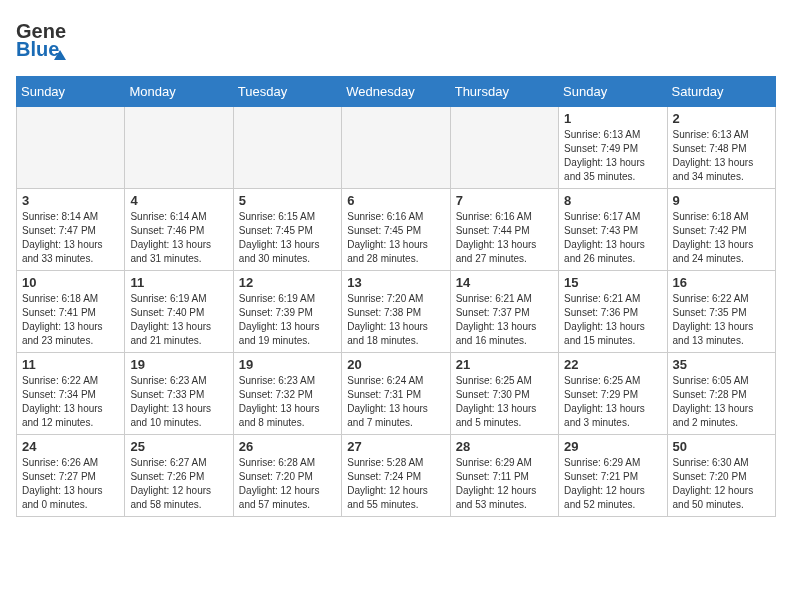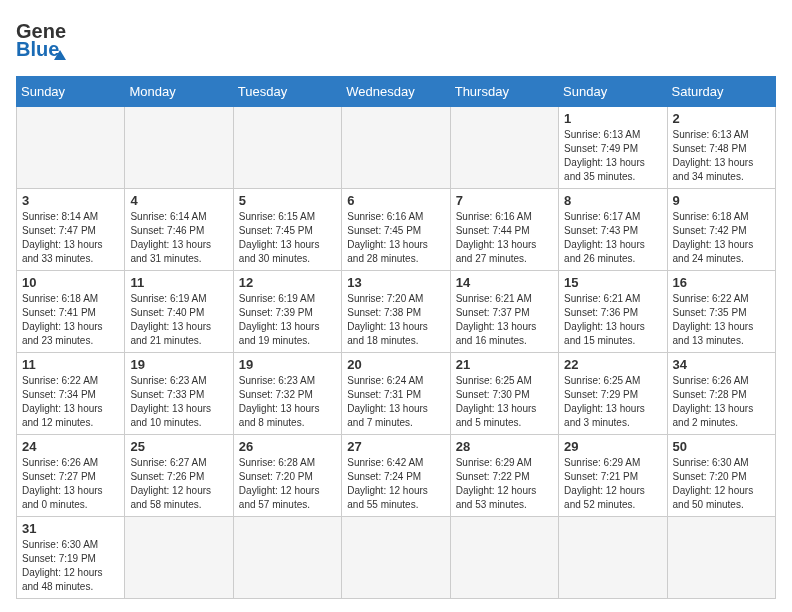--- a/index.html
+++ b/index.html
@@ -251,22 +251,22 @@
 Sunset: 7:30 PM
 Daylight: 13 hours and 5 minutes.</div>
         </td>
         <td>
           <span class="day-num">22</span>
           <div class="day-info">Sunrise: 6:25 AM
 Sunset: 7:29 PM
 Daylight: 13 hours and 3 minutes.</div>
         </td>
         <td>
-          <span class="day-num">34</span>
-          <div class="day-info">Sunrise: 6:26 AM
+          <span class="day-num">35</span>
+          <div class="day-info">Sunrise: 6:05 AM
 Sunset: 7:28 PM
 Daylight: 13 hours and 2 minutes.</div>
         </td>
       </tr>
       <tr>
         <td>
           <span class="day-num">24</span>
           <div class="day-info">Sunrise: 6:26 AM
 Sunset: 7:27 PM
 Daylight: 13 hours and 0 minutes.</div>
@@ -278,51 +278,37 @@
 Daylight: 12 hours and 58 minutes.</div>
         </td>
         <td>
           <span class="day-num">26</span>
           <div class="day-info">Sunrise: 6:28 AM
 Sunset: 7:20 PM
 Daylight: 12 hours and 57 minutes.</div>
         </td>
         <td>
           <span class="day-num">27</span>
-          <div class="day-info">Sunrise: 6:42 AM
+          <div class="day-info">Sunrise: 5:28 AM
 Sunset: 7:24 PM
 Daylight: 12 hours and 55 minutes.</div>
         </td>
         <td>
           <span class="day-num">28</span>
           <div class="day-info">Sunrise: 6:29 AM
-Sunset: 7:22 PM
+Sunset: 7:11 PM
 Daylight: 12 hours and 53 minutes.</div>
         </td>
         <td>
           <span class="day-num">29</span>
           <div class="day-info">Sunrise: 6:29 AM
 Sunset: 7:21 PM
 Daylight: 12 hours and 52 minutes.</div>
         </td>
         <td>
           <span class="day-num">50</span>
           <div class="day-info">Sunrise: 6:30 AM
 Sunset: 7:20 PM
 Daylight: 12 hours and 50 minutes.</div>
         </td>
       </tr>
-      <tr class="last-row">
-        <td>
-          <span class="day-num">31</span>
-          <div class="day-info">Sunrise: 6:30 AM
-Sunset: 7:19 PM
-Daylight: 12 hours and 48 minutes.</div>
-        </td>
-        <td class="empty"></td>
-        <td class="empty"></td>
-        <td class="empty"></td>
-        <td class="empty"></td>
-        <td class="empty"></td>
-        <td class="empty"></td>
-      </tr>
     </tbody>
 </table>
 
 </body></html>

